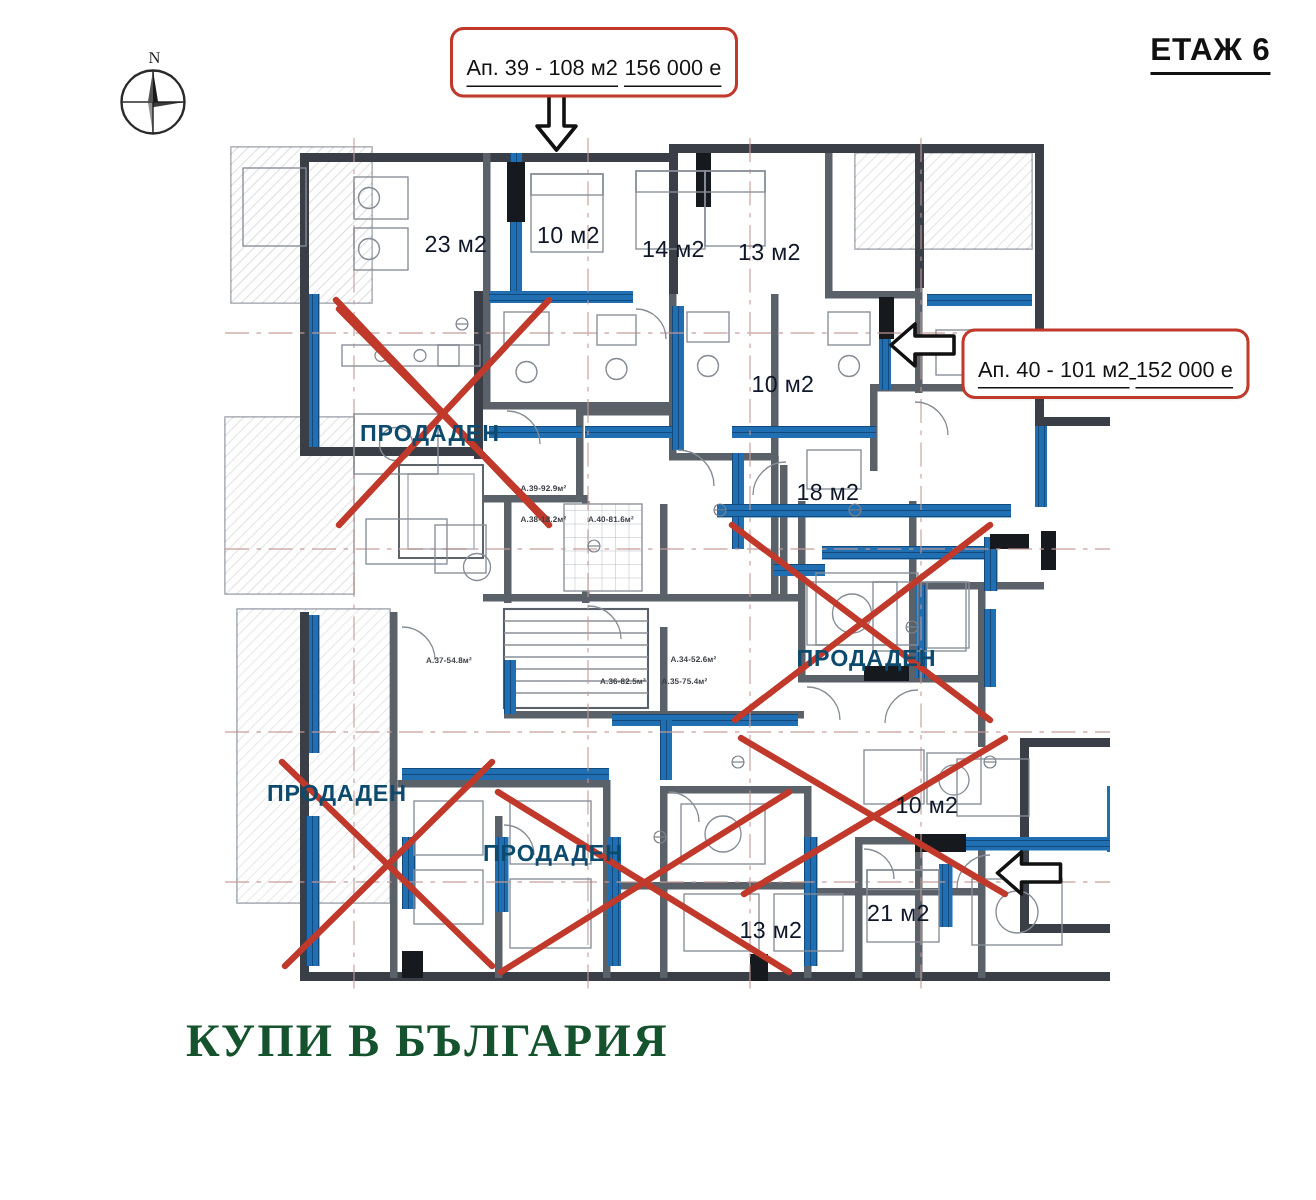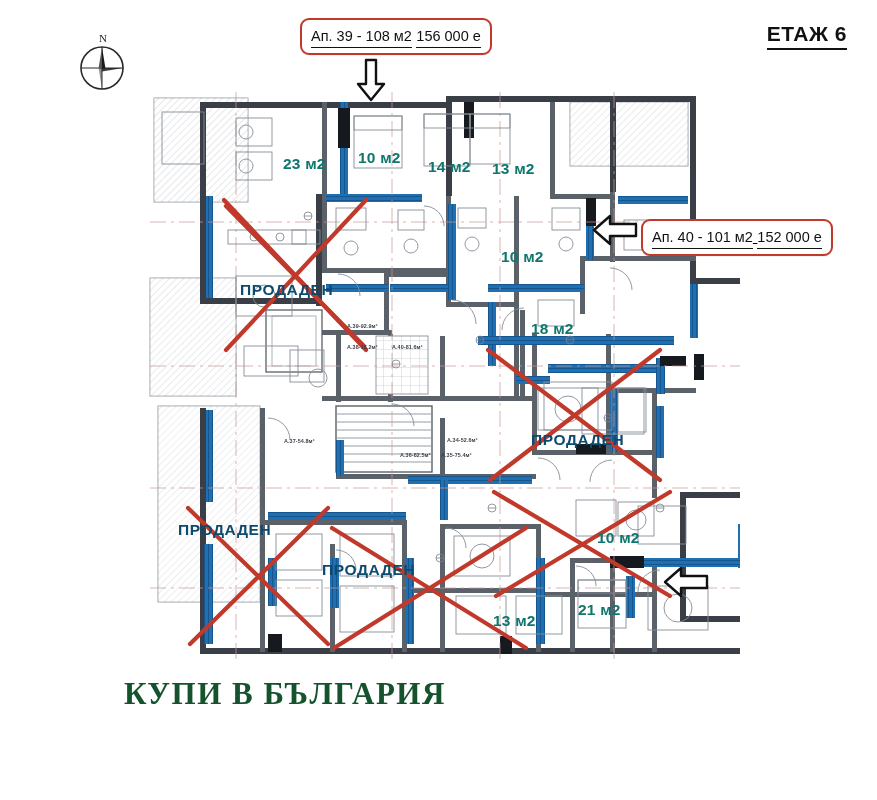--- a/index.html
+++ b/index.html
@@ -29,36 +29,36 @@
     background:#ffffff;
     padding:4px 9px 5px 9px;
     text-align:center;
     box-shadow:0 1px 0 rgba(0,0,0,.05);
   }
   .callout .l1,.callout .l2{
     display:block;color:#111;font-size:14.5px;font-weight:400;
     line-height:1.45;white-space:nowrap;text-align:center;
   }
   .callout .l1{border-bottom:1px solid #111;display:inline-block;}
-  .callout .l2{border-bottom:1px solid #111;display:inline-block;margin-top:2px;}
+  .callout .l2{border-bottom:1px solid #111;display:inline-block;margin-top:12px;}
 
   #callout-39{left:300px;top:18px;}
   #callout-40{left:641px;top:219px;text-decoration:underline;}
   #callout-35{left:712px;top:556px;}
 
   
   .arrow{position:absolute;}
 
   
   .plan{position:absolute;left:140px;top:88px;width:600px;height:600px;}
   .plan svg{display:block;}
 
   
   .room-label{
-    position:absolute;color:#0f766e;font-size:15.5px;font-weight:700;
+    position:absolute;color:#0f172a;font-size:15.5px;font-weight:400;
     white-space:nowrap;letter-spacing:.2px;
   }
 
   
   .sold{
     position:absolute;color:#0c4a6e;font-weight:700;font-size:15.5px;
     letter-spacing:.6px;white-space:nowrap;
   }
 
   

